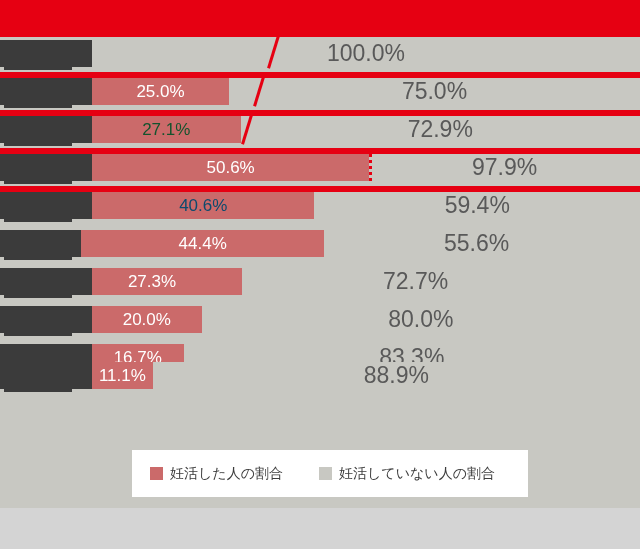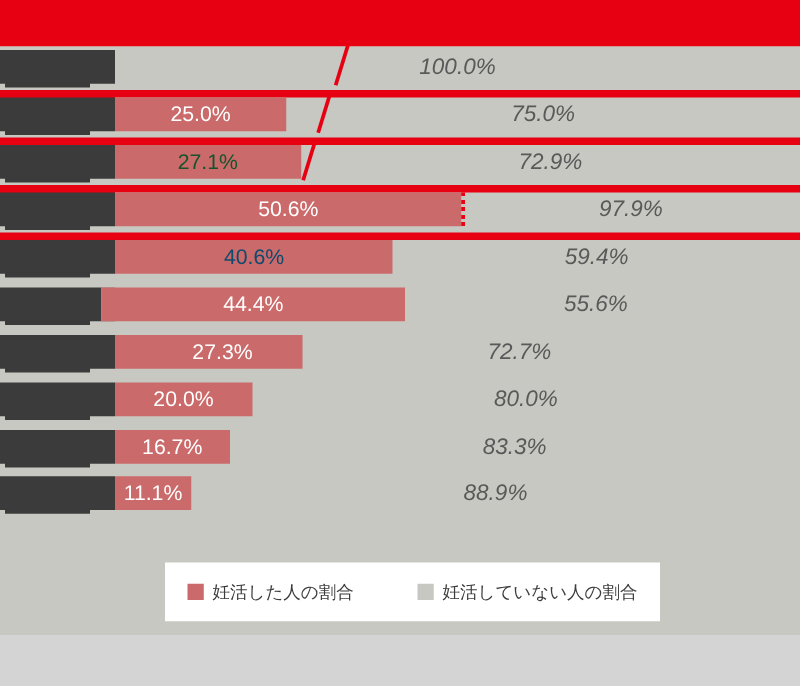--- a/index.html
+++ b/index.html
@@ -100,25 +100,24 @@
     color: #ffffff;
     text-align: center;
     white-space: nowrap;
   }
 
   .rest-value {
     position: absolute;
     top: 0;
     height: 27px;
     line-height: 27px;
-    font-size: 18px;
+    font-size: 23px;
     color: #595959;
     text-align: center;
     white-space: nowrap;
-    font-style: italic;
   }
 
   
   .slash {
     position: absolute;
     width: 3px;
     height: 34px;
     background: #e60012;
     transform: rotate(17deg);
     transform-origin: center;
@@ -141,21 +140,21 @@
   
   .legend-box {
     position: absolute;
     left: 132px;
     top: 450px;
     width: 396px;
     height: 47px;
     background: #ffffff;
     display: flex;
     align-items: center;
-    justify-content: space-between;
+    justify-content: flex-start;
   }
   .legend-item {
     display: flex;
     align-items: center;
     margin: 0 18px;
   }
   .legend-swatch {
     width: 13px;
     height: 13px;
     margin-right: 7px;
@@ -228,41 +227,41 @@
         <div class="bar-track" style="left: 81px; width: 548px; background: rgb(200, 200, 194);">
           <div class="bar-fill" style="width: 243.312px; background: rgb(203, 106, 106);"></div>
           <div class="bar-value" style="left: 0px; width: 243.312px; color: rgb(255, 255, 255);">44.4%</div>
           <div class="rest-value" style="left: 243.312px; width: 304.688px; color: rgb(89, 89, 89);">55.6%</div>
         </div>
       </div>
       <div class="row" style="top: 268px;">
         <div class="row-label-redaction" style="width: 92px; background: rgb(59, 59, 59);"></div>
         <div class="bar-track" style="left: 92px; width: 548px; background: rgb(200, 200, 194);">
           <div class="bar-fill" style="width: 149.604px; background: rgb(203, 106, 106);"></div>
-          <div class="bar-value" style="left: 0px; width: 120px; color: rgb(255, 255, 255); padding-left: 26px;">27.3%</div>
+          <div class="bar-value" style="left: 0px; width: 120px; color: rgb(255, 255, 255);">27.3%</div>
           <div class="rest-value" style="left: 149.604px; width: 348px; color: rgb(89, 89, 89);">72.7%</div>
         </div>
       </div>
       <div class="row" style="top: 306px;">
         <div class="row-label-redaction" style="width: 92px; background: rgb(59, 59, 59);"></div>
         <div class="bar-track" style="left: 92px; width: 548px; background: rgb(200, 200, 194);">
           <div class="bar-fill" style="width: 109.6px; background: rgb(203, 106, 106);"></div>
           <div class="bar-value" style="left: 0px; width: 109.6px; color: rgb(255, 255, 255);">20.0%</div>
           <div class="rest-value" style="left: 109.6px; width: 438.4px; color: rgb(89, 89, 89);">80.0%</div>
         </div>
       </div>
       <div class="row" style="top: 344px;">
         <div class="row-label-redaction" style="width: 92px; background: rgb(59, 59, 59);"></div>
         <div class="bar-track" style="left: 92px; width: 548px; background: rgb(200, 200, 194);">
           <div class="bar-fill" style="width: 91.516px; background: rgb(203, 106, 106);"></div>
           <div class="bar-value" style="left: 0px; width: 91.516px; color: rgb(255, 255, 255);">16.7%</div>
           <div class="rest-value" style="left: 91.516px; width: 456.484px; color: rgb(89, 89, 89);">83.3%</div>
         </div>
       </div>
-      <div class="row" style="top: 381px;">
+      <div class="row" style="top: 362px;">
         <div class="row-label-redaction" style="width: 92px; background: rgb(59, 59, 59);"></div>
         <div class="bar-track" style="left: 92px; width: 548px; background: rgb(200, 200, 194);">
           <div class="bar-fill" style="width: 60.828px; background: rgb(203, 106, 106);"></div>
           <div class="bar-value" style="left: 0px; width: 60.828px; color: rgb(255, 255, 255);">11.1%</div>
           <div class="rest-value" style="left: 60.828px; width: 487.172px; color: rgb(89, 89, 89);">88.9%</div>
         </div>
       </div>
     </div>
 
   <div id="slashes">

